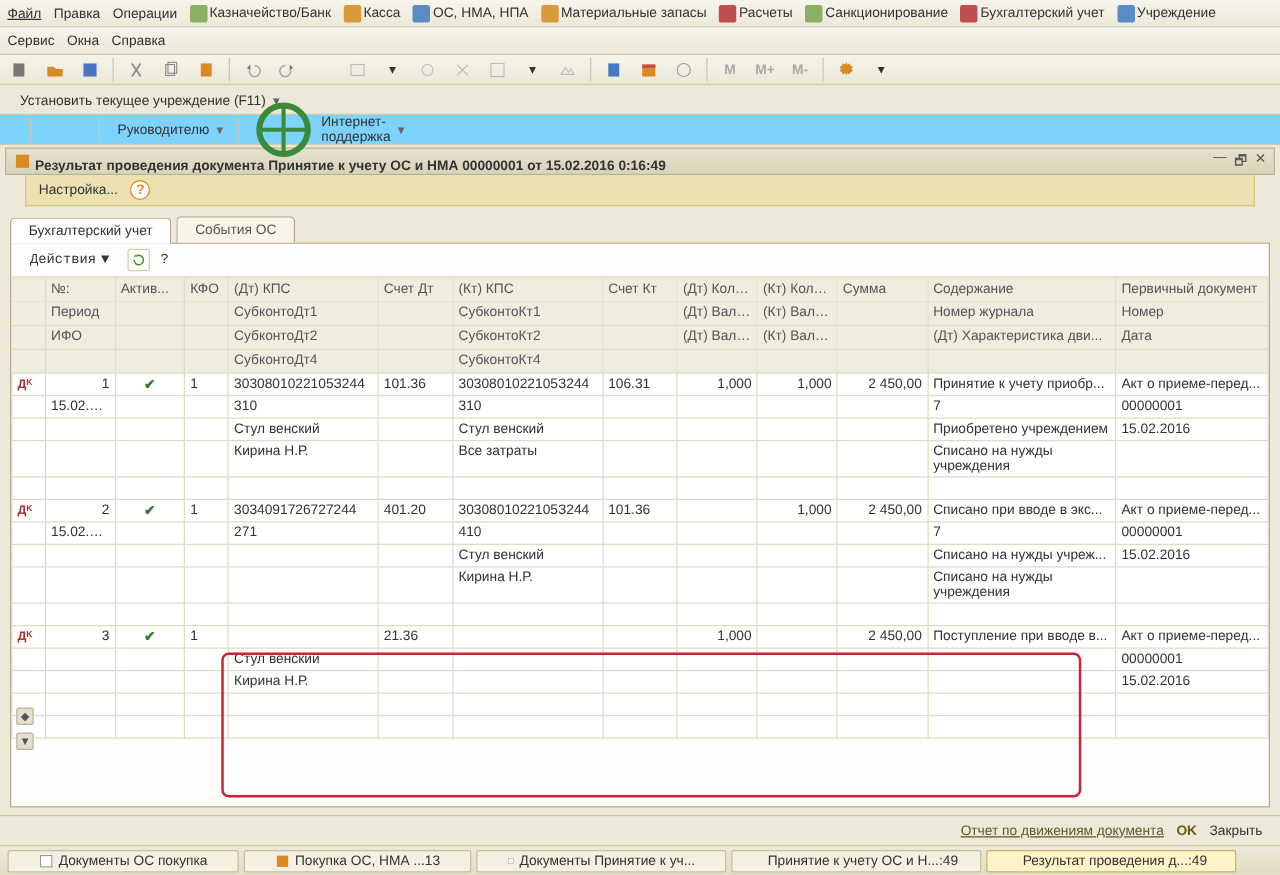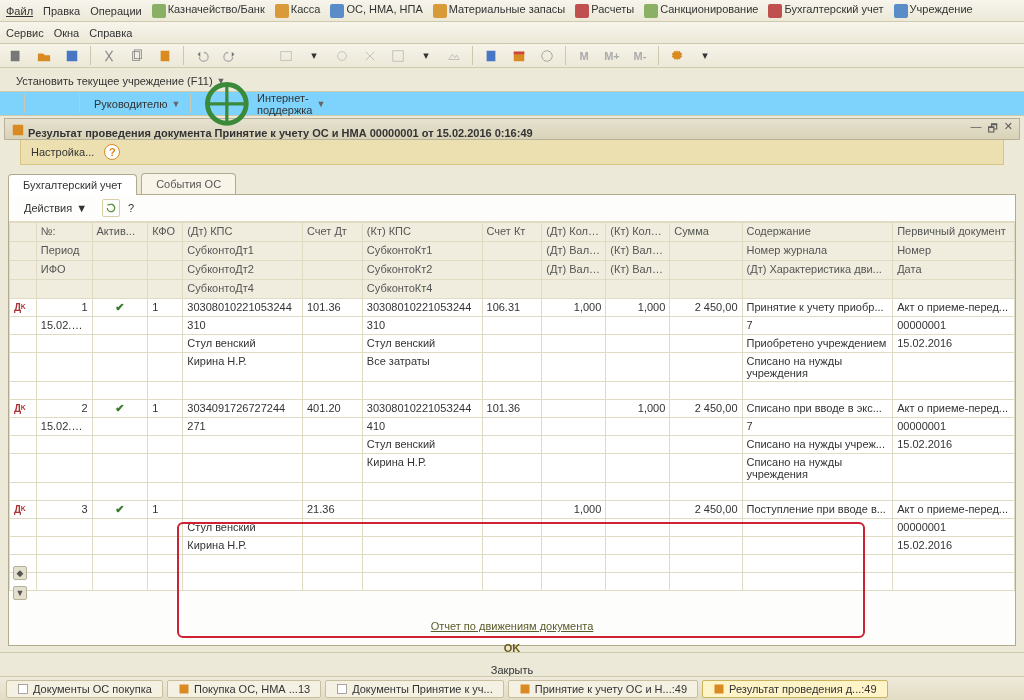--- a/index.html
+++ b/index.html
@@ -99,21 +99,21 @@
     font-weight:normal;
     color:#333;
     position:relative; top:1px;
   }
   .panel {
     margin:0 8px; border:1px solid #b2aa8f;
     background:#fdfdfb; height:452px;
     display:flex; flex-direction:column;
   }
   .panel-tools { display:flex; align-items:center; gap:8px;
-    padding:4px 8px; border-bottom:1px solid #e0dac3;}
+    padding:4px 8px; border-bottom:1px solid #e0dac3;font-family:Liberation Mono, monospace;}
   .panel-tools .drop { display:inline-flex; align-items:center; gap:4px;
     padding:2px 6px; border:1px solid transparent; border-radius:2px;}
   .panel-tools .refresh { width:18px; height:18px; display:inline-flex;
     align-items:center; justify-content:center; border:1px solid #d8cfa5;
     border-radius:2px;}
   .table-wrap { flex:1; overflow:hidden; position:relative; }
   table { border-collapse:collapse; width:100%; table-layout:fixed;}
   th, td { border:1px solid #e0dcc4; padding:2px 4px; vertical-align:top;
     white-space:nowrap; overflow:hidden; text-overflow:ellipsis;}
   thead th { background:#f0edde; color:#555; font-weight:normal;
@@ -134,33 +134,33 @@
     align-items:center; gap:6px;
   }
   .leftrail .railbtn { width:14px; height:14px; background:#e4e0ce;
     border:1px solid #b8b196; border-radius:2px;
     display:flex; align-items:center; justify-content:center;
     font-size:9px; color:#555;}
   .statusbar {
     position:absolute; left:0; right:0; bottom:24px; height:24px;
     display:flex; justify-content:flex-end; align-items:center;
     gap:10px; padding:0 14px;
-    background:#ece9d8; border-top:1px solid #cfc9ae;flex-direction:column;
+    background:#ece9d8; border-top:1px solid #cfc9ae;
   }
   .statusbar .linkbtn { color:#5a5a2a; text-decoration:underline; cursor:default;}
   .statusbar .okbtn { font-weight:bold; color:#6a5a12; }
   .taskbar {
     position:absolute; left:0; right:0; bottom:0; height:24px;
     display:flex; align-items:center; gap:4px; padding:0 6px;
     background:linear-gradient(#efeadb,#e2dcc4);
     border-top:1px solid #cfc9ae;
   }
   .taskbar .taskbtn {
     display:inline-flex; align-items:flex-start; gap:4px;
-    padding:2px 10px; border:1px solid #c7bf9f;
+    padding:2px 24px; border:1px solid #c7bf9f;
     background:#f4f1e3; border-radius:2px;
     max-width:200px; overflow:hidden; text-overflow:ellipsis;
     white-space:nowrap;
   }
   .taskbar .taskbtn.active { background:#fff3c8; border-color:#c8b45c;}
   col.ico { width:26px; } col.num { width:54px; } col.actv { width:54px; }
   col.kfo { width:34px; } col.kps { width:116px; } col.acc { width:58px; }
   col.kpskt { width:116px; } col.acckt { width:58px; }
   col.qtydt { width:62px; } col.qtykt { width:62px; }
   col.sum { width:70px; } col.cont { width:146px; } col.prim { width:118px; }

